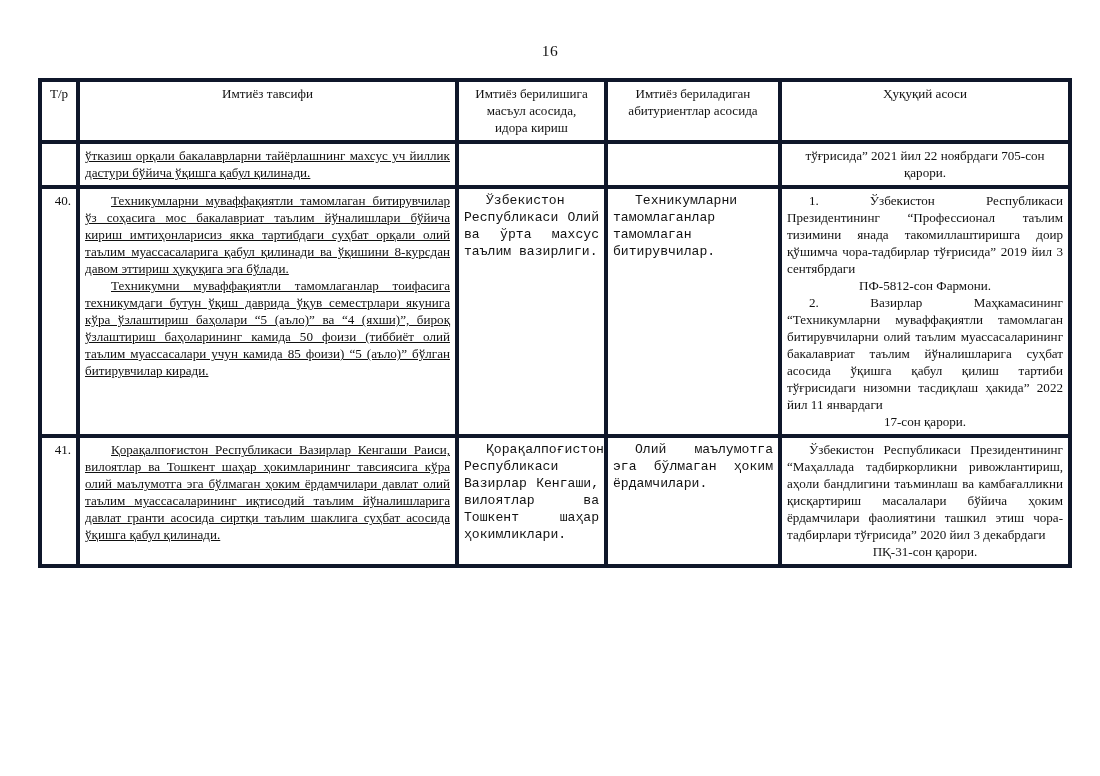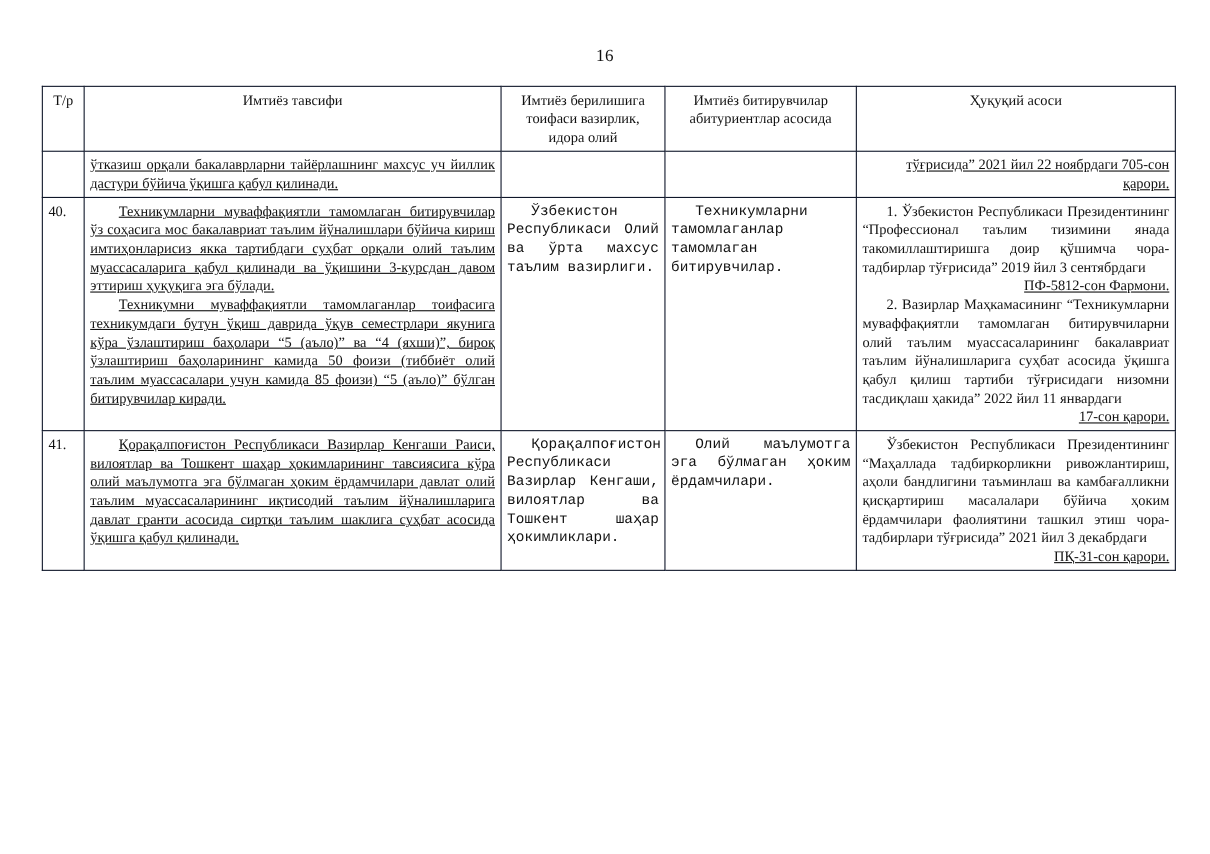--- a/index.html
+++ b/index.html
@@ -35,21 +35,21 @@
   table.doc-table {
     position: absolute;
     left: 38px;
     top: 78px;
     width: 1030px;
     border-collapse: collapse;
     table-layout: fixed;
   }
   table.doc-table td,
   table.doc-table th {
-    border: 1px solid #0f172a;
+    border: 4px solid #0f172a;
     vertical-align: top;
     padding: 3px 5px 4px 5px;
     font-size: 13.1px;
     line-height: 1.30;
     font-weight: normal;
   }
   thead th {
     text-align: center;
     vertical-align: middle;
     font-weight: bold;
@@ -58,21 +58,21 @@
     padding: 6px 4px 7px 4px;
   }
   
   .col-no    { width: 38px; }
   .col-desc  { width: 379px; }
   .col-min   { width: 149px; }
   .col-cat   { width: 174px; }
   .col-legal { width: 290px; }
 
   td.num {
-    text-align: left;
+    text-align: right;
     vertical-align: top;
     padding-top: 4px;
     font-size: 13.4px;
   }
   .just {
     text-align: justify;
     text-justify: inter-word;
     hyphens: none;
   }
   .just p {
@@ -90,21 +90,21 @@
     margin: 0;
     text-indent: 22px;
     text-align: justify;
   }
   .center-top p.lastline { text-align-last: left; font-family: Liberation Mono, monospace; }
   .legal p {
     margin: 0;
     text-indent: 22px;
     text-align: justify;
   }
-  .legal p.flat { text-indent: 0; text-align: right; text-decoration: underline; }
+  .legal p.flat { text-indent: 0; text-align: center; }
   .tall-pad { padding-bottom: 8px; }
 </style>
 </head>
 <body>
 
 <div class="page">
 
   <div class="page-number">16</div>
 
   <table class="doc-table">
@@ -114,25 +114,25 @@
       <col class="col-min">
       <col class="col-cat">
       <col class="col-legal">
     </colgroup>
     <thead>
       <tr>
         <th>Т/р</th>
         <th>Имтиёз тавсифи</th>
         <th>
           <div>Имтиёз берилишига</div>
-          <div>тоифаси вазирлик,</div>
-          <div>идора олий</div>
+          <div>масъул асосида,</div>
+          <div>идора кириш</div>
         </th>
         <th>
-          <div>Имтиёз битирувчилар</div>
+          <div>Имтиёз бериладиган</div>
           <div>абитуриентлар асосида</div>
         </th>
         <th>Ҳуқуқий асоси</th>
       </tr>
     </thead>
     <tbody>
 
       <tr>
         <td class="num"></td>
         <td class="just">
@@ -141,21 +141,21 @@
         <td></td>
         <td></td>
         <td class="legal">
           <p class="flat">тўғрисида” 2021 йил 22 ноябрдаги 705-сон қарори.</p>
         </td>
       </tr>
 
       <tr>
         <td class="num">40.</td>
         <td class="just">
-          <p class="lastline">Техникумларни муваффақиятли тамомлаган битирувчилар ўз соҳасига мос бакалавриат таълим йўналишлари бўйича кириш имтиҳонларисиз якка тартибдаги суҳбат орқали олий таълим муассасаларига қабул қилинади ва ўқишини 3-курсдан давом эттириш ҳуқуқига эга бўлади.</p>
+          <p class="lastline">Техникумларни муваффақиятли тамомлаган битирувчилар ўз соҳасига мос бакалавриат таълим йўналишлари бўйича кириш имтиҳонларисиз якка тартибдаги суҳбат орқали олий таълим муассасаларига қабул қилинади ва ўқишини 8-курсдан давом эттириш ҳуқуқига эга бўлади.</p>
           <p class="lastline">Техникумни муваффақиятли тамомлаганлар тоифасига техникумдаги бутун ўқиш даврида ўқув семестрлари якунига кўра ўзлаштириш баҳолари “5 (аъло)” ва “4 (яхши)”, бироқ ўзлаштириш баҳоларининг камида 50 фоизи (тиббиёт олий таълим муассасалари учун камида 85 фоизи) “5 (аъло)” бўлган битирувчилар киради.</p>
         </td>
         <td class="center-top">
           <p class="lastline">Ўзбекистон Республикаси Олий ва ўрта махсус таълим вазирлиги.</p>
         </td>
         <td class="center-top">
           <p class="lastline">Техникумларни тамомлаганлар тамомлаган битирувчилар.</p>
         </td>
         <td class="legal">
           <p>1. Ўзбекистон Республикаси Президентининг “Профессионал таълим тизимини янада такомиллаштиришга доир қўшимча чора-тадбирлар тўғрисида” 2019 йил 3 сентябрдаги</p>
@@ -170,21 +170,21 @@
         <td class="just tall-pad">
           <p class="lastline">Қорақалпоғистон Республикаси Вазирлар Кенгаши Раиси, вилоятлар ва Тошкент шаҳар ҳокимларининг тавсиясига кўра олий маълумотга эга бўлмаган ҳоким ёрдамчилари давлат олий таълим муассасаларининг иқтисодий таълим йўналишларига давлат гранти асосида сиртқи таълим шаклига суҳбат асосида ўқишга қабул қилинади.</p>
         </td>
         <td class="center-top">
           <p class="lastline">Қорақалпоғистон Республикаси Вазирлар Кенгаши, вилоятлар ва Тошкент шаҳар ҳокимликлари.</p>
         </td>
         <td class="center-top">
           <p class="lastline">Олий маълумотга эга бўлмаган ҳоким ёрдамчилари.</p>
         </td>
         <td class="legal">
-          <p>Ўзбекистон Республикаси Президентининг “Маҳаллада тадбиркорликни ривожлантириш, аҳоли бандлигини таъминлаш ва камбағалликни қисқартириш масалалари бўйича ҳоким ёрдамчилари фаолиятини ташкил этиш чора-тадбирлари тўғрисида” 2021 йил 3 декабрдаги</p>
+          <p>Ўзбекистон Республикаси Президентининг “Маҳаллада тадбиркорликни ривожлантириш, аҳоли бандлигини таъминлаш ва камбағалликни қисқартириш масалалари бўйича ҳоким ёрдамчилари фаолиятини ташкил этиш чора-тадбирлари тўғрисида” 2020 йил 3 декабрдаги</p>
           <p class="flat">ПҚ-31-сон қарори.</p>
         </td>
       </tr>
 
     </tbody>
   </table>
 
 </div>
 
 </body></html>

